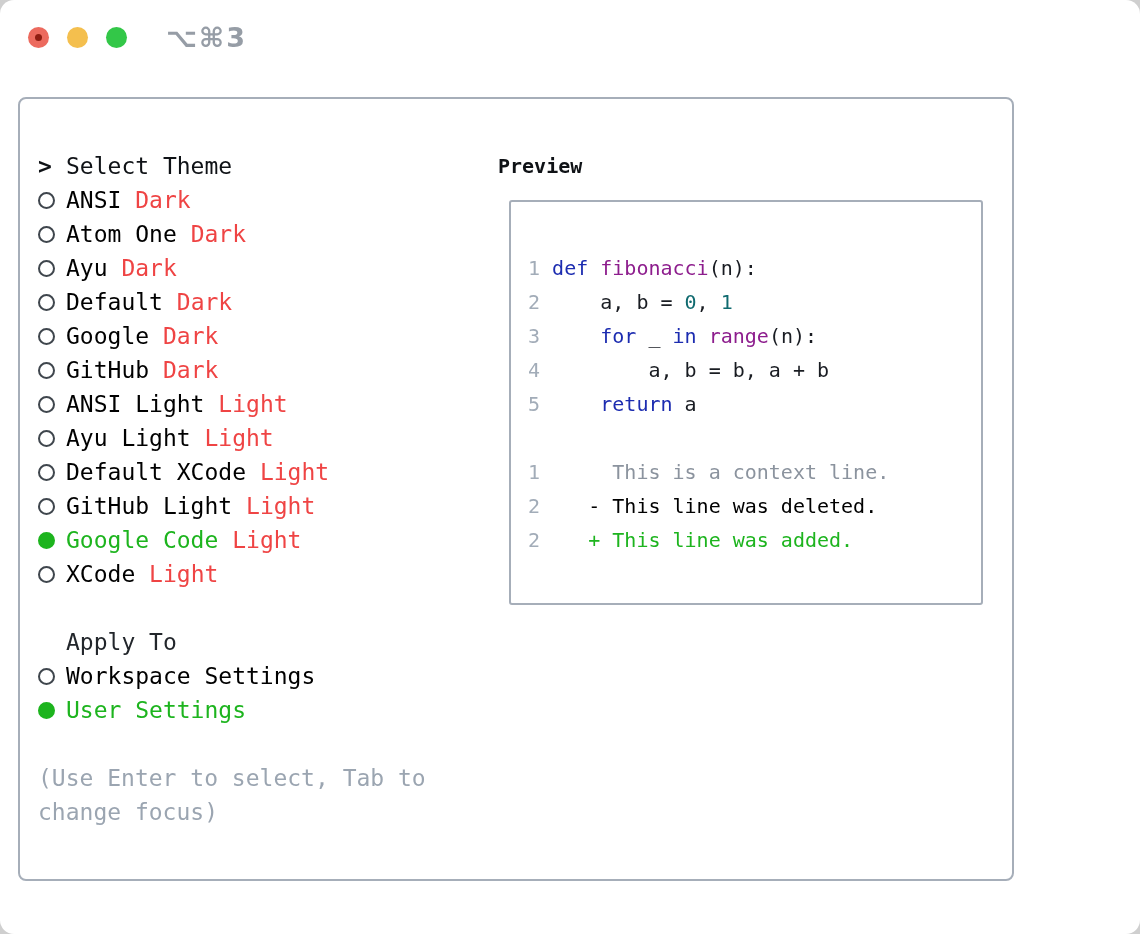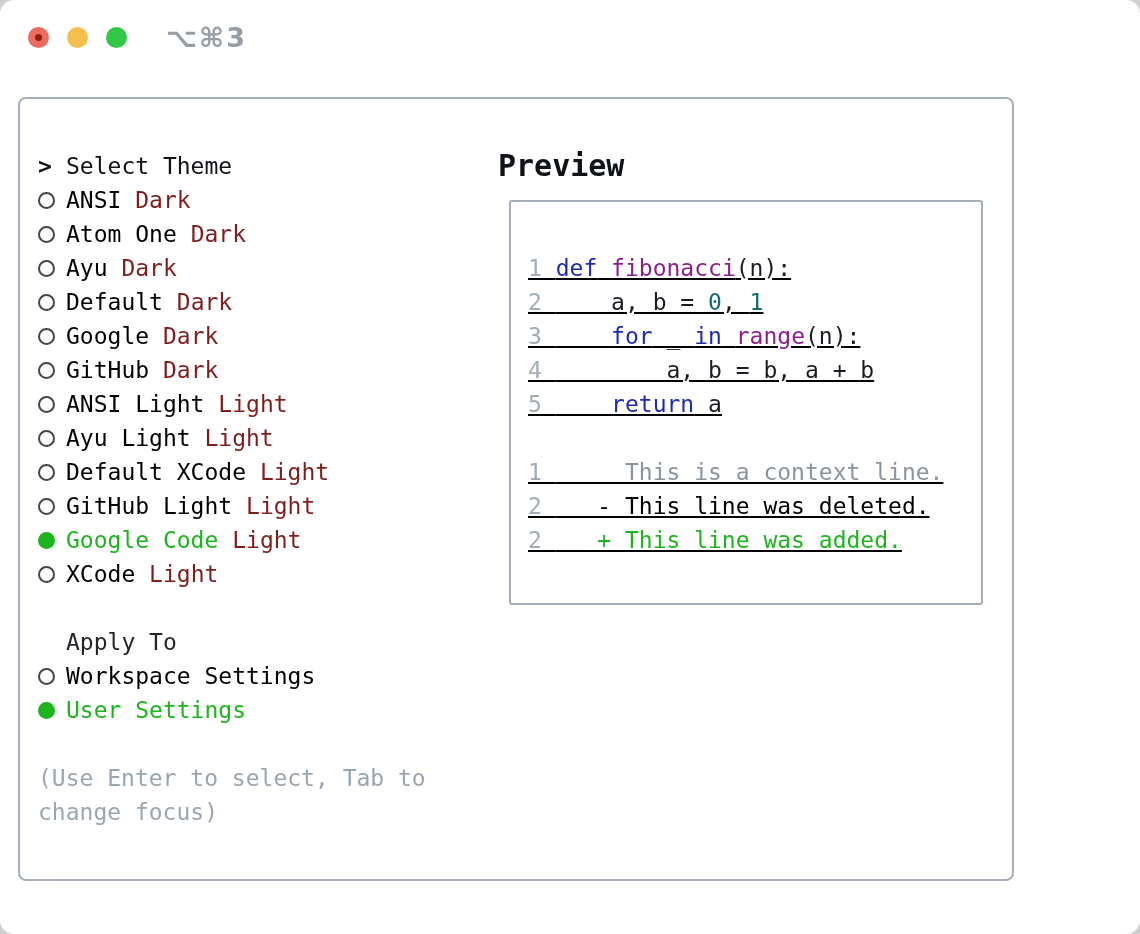--- a/index.html
+++ b/index.html
@@ -39,40 +39,40 @@
     width:28px;flex:0 0 28px;display:flex;align-items:center;
   }
   .row .cursor{font-weight:bold;color:#0f1216;font-size:23px;}
   .radio{
     width:13px;height:13px;border:2px solid #3f464d;border-radius:50%;box-sizing:content-box;
     display:inline-block;background:transparent;
   }
   .row.selected .radio{background:#1db41e;border-color:#1db41e;}
   .row.selected .nm{color:#1db41e;}
   .row .nm{color:#000000;}
-  .row .variant{color:#7f1d1d;}
+  .row .variant{color:#ef4444;}
   .row.hdr-focused .nm{font-weight:normal;color:#0f1216;}
   .row.hdr .nm{color:#22262b;}
   .row.blank{height:34px;}
   .row.help{color:#9ba5b1;}
   
   .preview-label{
     position:absolute;left:478px;top:50px;height:34px;line-height:34px;
-    font-size:30px;font-weight:bold;color:#0f1216;white-space:pre;
+    font-size:20px;font-weight:bold;color:#0f1216;white-space:pre;
   }
   .preview-box{
     position:absolute;left:489px;top:101px;width:474px;height:405px;
     border:2px solid #a6aeb9;border-radius:3px;box-sizing:border-box;background:#fff;
     overflow:hidden;
   }
   .preview-content{
     padding:49px 0 0 17px;
   }
   .pline{
-    height:34px;line-height:34px;font-size:23px;white-space:pre;text-decoration:underline;
+    height:34px;line-height:34px;font-size:20px;white-space:pre;
   }
   .tk-lineno{color:#a2acb8;}
   .tk-kw{color:#1c2cb0;}
   .tk-fn{color:#8d1d8d;}
   .tk-num{color:#0f6a6f;}
   .tk-plain{color:#191c22;}
   .tk-ctx{color:#8b939e;}
   .tk-del{color:#000000;}
   .tk-add{color:#1db41e;}
 </style>

